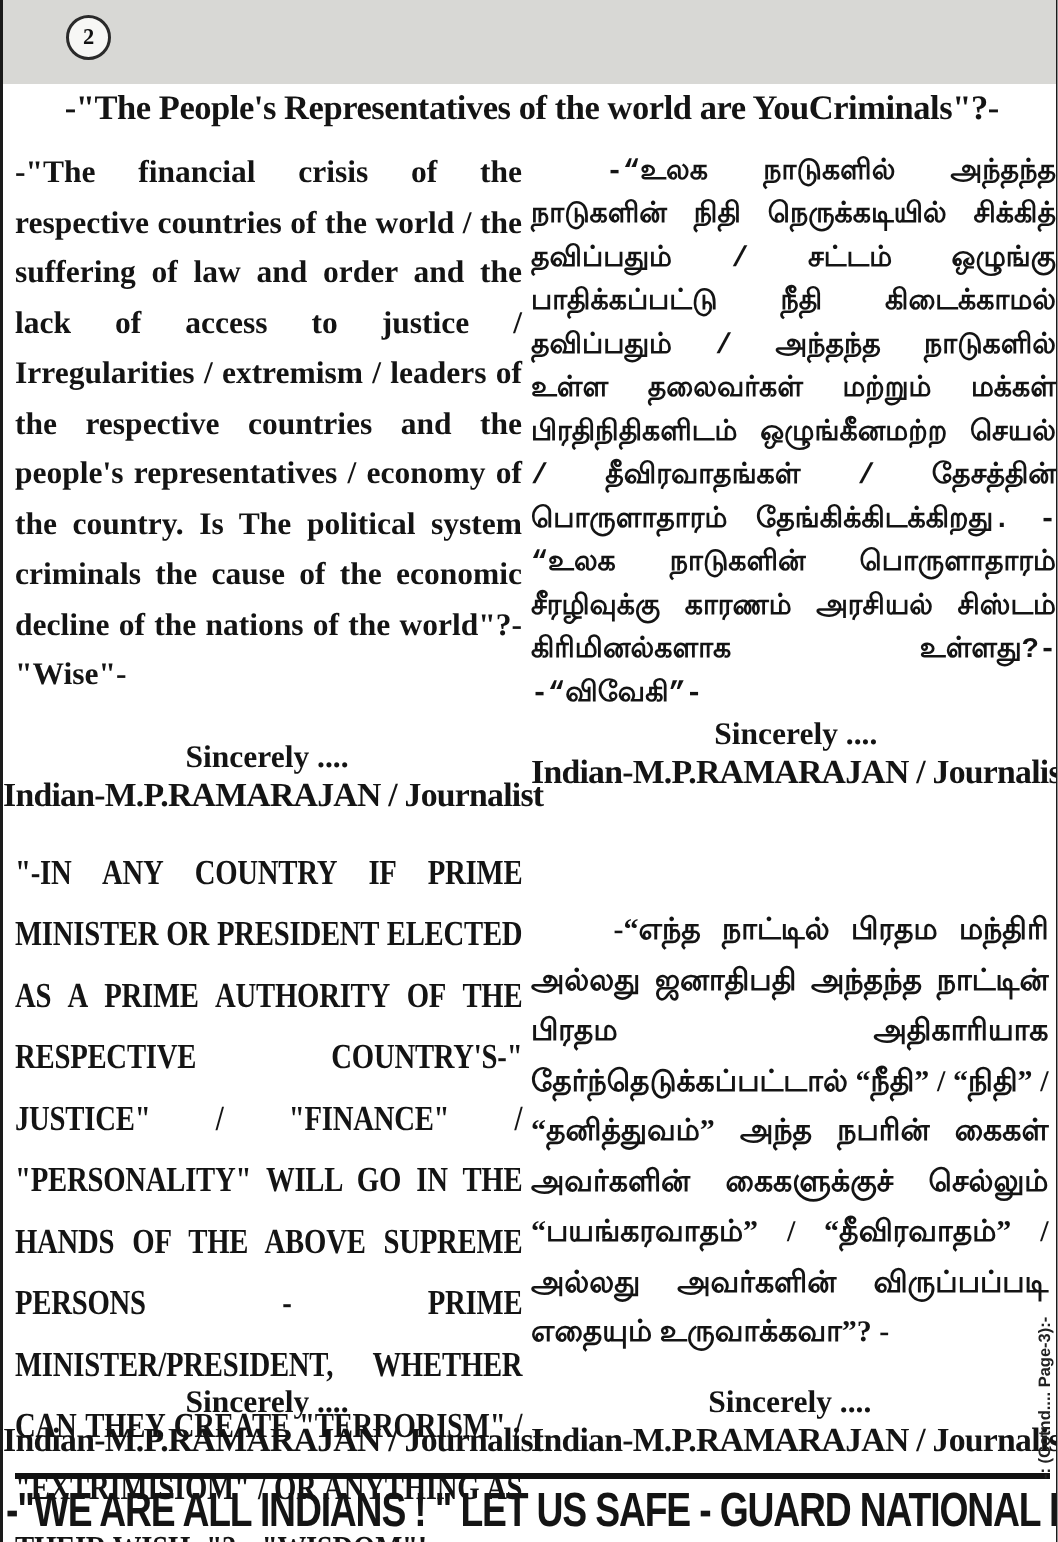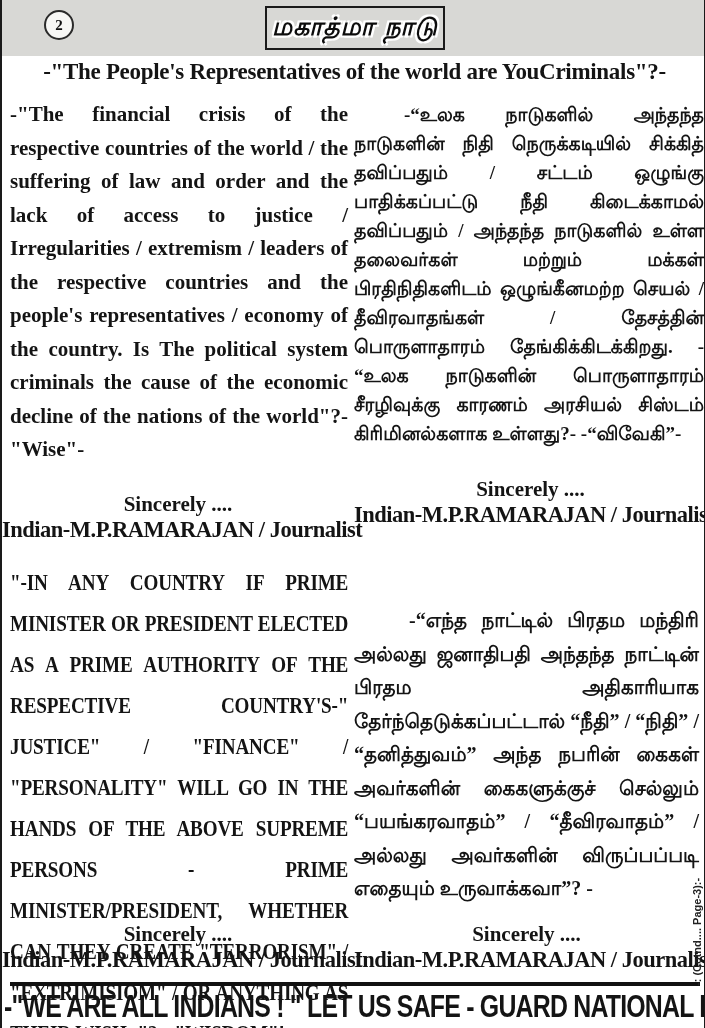--- a/index.html
+++ b/index.html
@@ -50,21 +50,21 @@
     left:8px;top:98px;width:338px;
     font:bold 21px "Liberation Serif", serif;
     line-height:33.5px;text-align:justify;
   }
   .tam-top{
     left:352px;top:100px;width:350px;
     font:bold 19px "Liberation Serif", serif;
     line-height:29px;text-align:justify;
   }
   .tam-top p, .eng-top p, .tam-bot p{margin:0;}
-  .tam-top p{text-indent:50px;}
+  .tam-top p{text-indent:50px;font-family:Liberation Mono, monospace;}
   .eng-bot{
     left:8px;top:562px;width:338px;
   }
   .eng-bot p{
     margin:0;width:415px;
     transform:scaleX(0.815);transform-origin:0 0;
     font:bold 23.5px "Liberation Serif", serif;
     line-height:41px;text-align:justify;
     letter-spacing:-0.2px;
   }
@@ -105,23 +105,20 @@
 </style>
 </head>
 <body>
 
 <div id="page">
 
   <div class="masthead">
     <div class="page-num-circle">
       <span>2</span>
     </div>
-    <div class="title-box">
-      <span class="t">மகாத்மா நாடு</span>
-    </div>
   </div>
 
   <div class="headline">-"The People's Representatives of the world  are YouCriminals"?-</div>
 
   <div class="col eng-top">
     <p>-"The financial crisis of the respective countries of the world / the suffering of law and order and the lack of access to justice / Irregularities / extremism / leaders of the respective countries and the people's representatives / economy of the country. Is The political system criminals the cause of the economic decline of the nations of the world"?- "Wise"-</p>
   </div>
 
   <div class="col tam-top">
     <p>-“உலக நாடுகளில் அந்தந்த நாடுகளின் நிதி நெருக்கடியில் சிக்கித் தவிப்பதும் / சட்டம் ஒழுங்கு பாதிக்கப்பட்டு நீதி கிடைக்காமல் தவிப்பதும் / அந்தந்த நாடுகளில் உள்ள தலைவர்கள் மற்றும் மக்கள் பிரதிநிதிகளிடம் ஒழுங்கீனமற்ற செயல் / தீவிரவாதங்கள் / தேசத்தின் பொருளாதாரம் தேங்கிக்கிடக்கிறது. - “உலக நாடுகளின் பொருளாதாரம் சீரழிவுக்கு காரணம் அரசியல் சிஸ்டம் கிரிமினல்களாக உள்ளது?- -“விவேகி”-</p>

